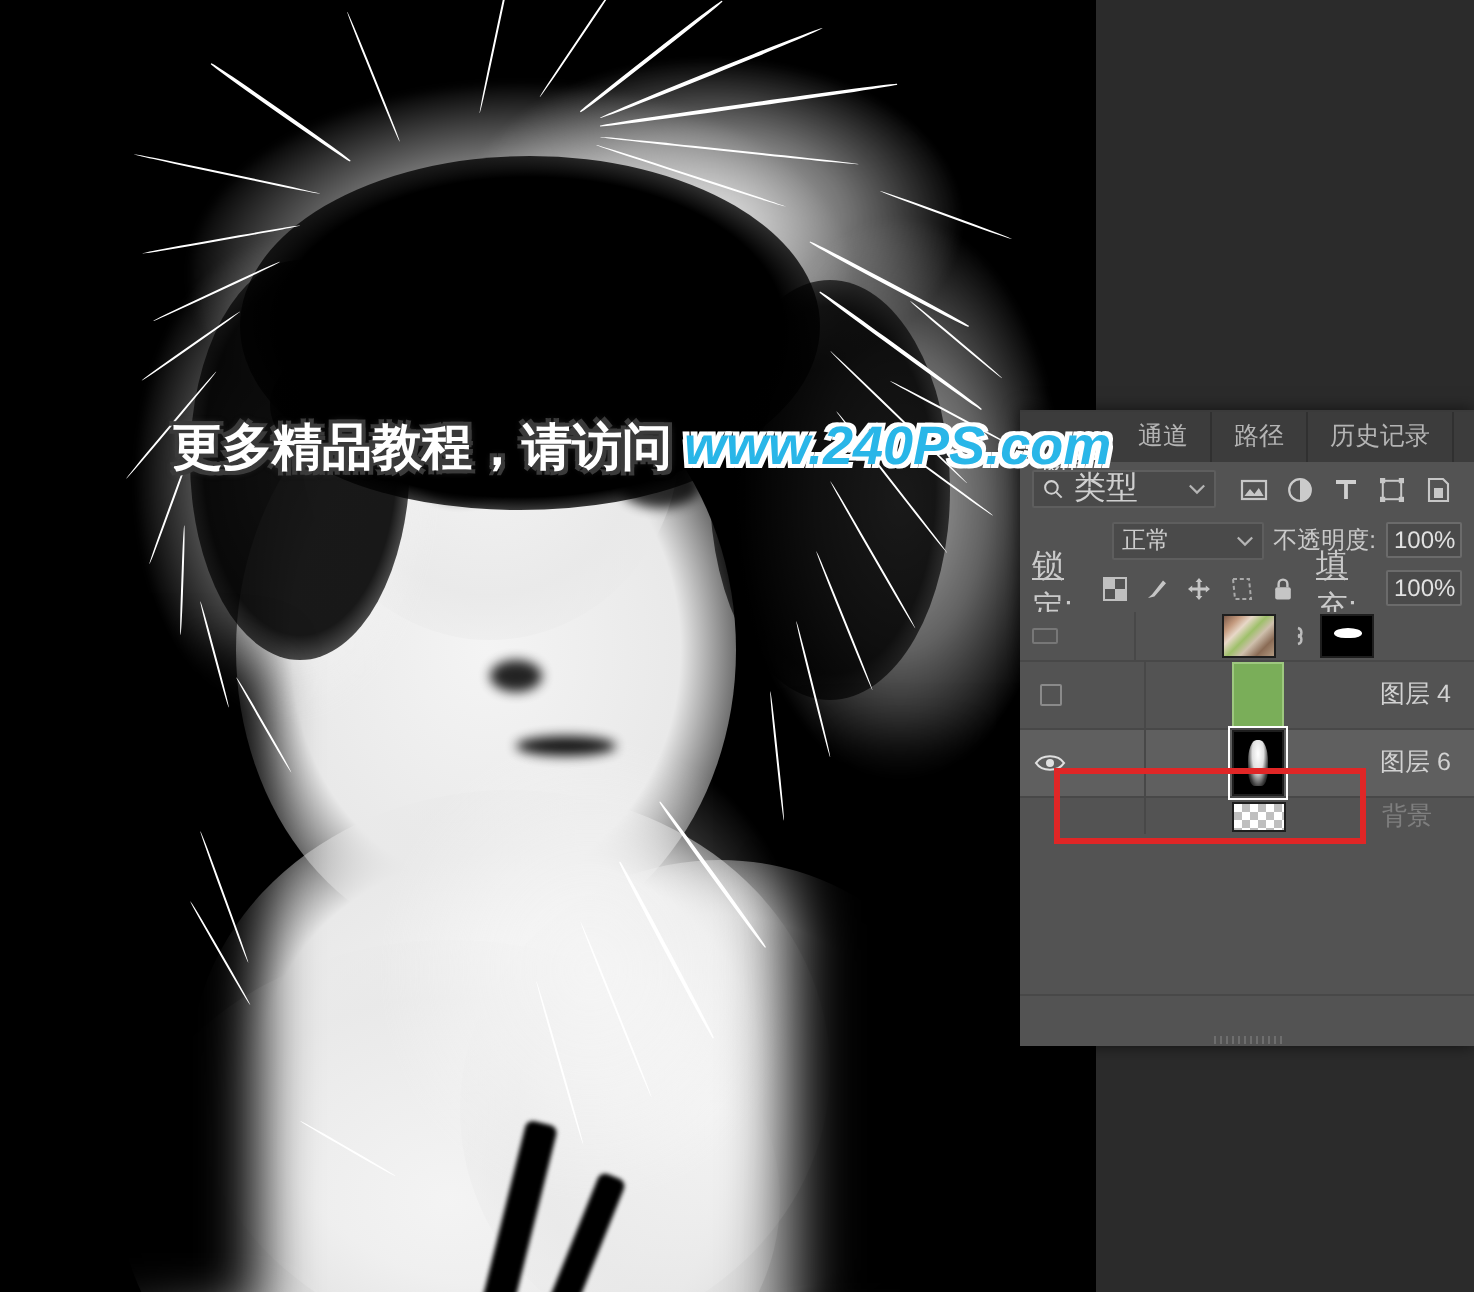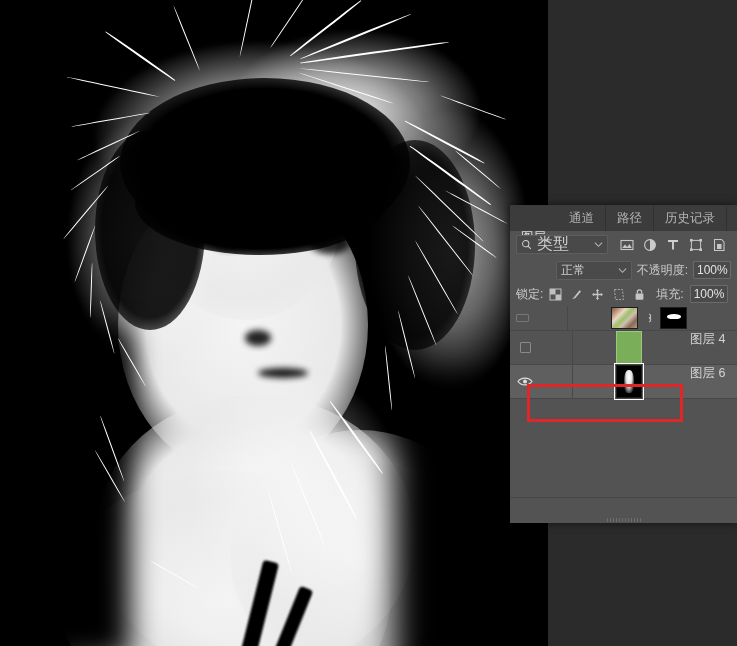--- a/index.html
+++ b/index.html
@@ -122,28 +122,28 @@
   .blend-select .lbl { flex: 1; }
   .opacity-lbl { font-size: 12px; color: #cacaca; white-space: nowrap; }
   .num-field {
     background: #4a4a4a; border: 1px solid #6b6b6b; color: #e2e2e2;
     font-size: 12px; padding: 1px 3px; width: 38px; text-align: center;
     border-radius: 1px;
   }
 
   
   .lock-row { display: flex; align-items: center; height: 24px; padding: 0 6px; gap: 6px; }
-  .lock-lbl { font-size: 12px; color: #cacaca; }
+  .lock-lbl { font-size: 16px; color: #cacaca; text-decoration: underline; }
   .lock-icons { display: flex; align-items: center; gap: 8px; }
   .lock-ic { width: 13px; height: 13px; opacity: .85; display: block; }
 
   
   .layer-list { position: relative; background: #535353; }
   .layer-row {
-    position: relative; display: flex; 
+    position: relative; display: flex; align-items: center;
     height: 34px; border-bottom: 1px solid #484848;
     padding-left: 4px;
     gap: 36px;
   }
   .layer-row.selected { background: #5f5f5f; }
   .eye-cell { width: 22px; display: flex; align-items: center; justify-content: center; }
   .eye { width: 16px; height: 11px; display: block; }
   .eye-off {
     width: 11px; height: 11px; border: 1px solid #8a8a8a; border-radius: 1px;
     background: transparent;
@@ -279,20 +279,23 @@
       <div class="strand" style="left:100px; top:415px; width:70px; height:1.4px; transform:rotate(-290deg);"></div>
       <div class="strand" style="left:95px; top:450px; width:60px; height:1.3px; transform:rotate(-300deg);"></div>
       <div class="strand" style="left:150px; top:560px; width:55px; height:1.3px; transform:rotate(30deg);"></div>
       <div class="strand" style="left:440px; top:95px; width:70px; height:1.4px; transform:rotate(20deg);"></div>
       <div class="strand" style="left:455px; top:150px; width:60px; height:1.3px; transform:rotate(40deg);"></div>
       <div class="strand" style="left:445px; top:190px; width:70px; height:1.2px; transform:rotate(28deg);"></div>
       <div class="strand" style="left:452px; top:225px; width:55px; height:1.2px; transform:rotate(36deg);"></div>
     </div>
   </div>
 
+  <div id="watermark">
+    <span class="cn">更多精品教程，请访问</span><span class="url">www.240PS.com</span>
+  </div>
 
 
   <div class="panel-shadow"></div>
   <div id="layers-panel">
 
     <div class="tabbar">
       <div class="tab active">图层</div>
       <div class="tab">通道</div>
       <div class="tab">路径</div>
       <div class="tab">历史记录</div>
@@ -409,20 +412,28 @@
           </svg>
         </div>
         <div class="divider-v"></div>
         <div class="thumbs">
           <div class="thumb thumb-figure sel-bracket"></div>
         </div>
         <span class="layer-name">图层 6</span>
       </div>
 
 
+      <div class="layer-row" style="height:18px; overflow:hidden; border-bottom:none;">
+        <div class="eye-cell"></div>
+        <div class="divider-v" style="height:18px;"></div>
+        <div class="thumbs">
+          <div class="thumb checker" style="height:15px;width:27px;"></div>
+        </div>
+        <span class="layer-name" style="opacity:.35;">背景</span>
+      </div>
 
       <div id="red-box"></div>
     </div>
 
     <div class="panel-bottom">
       <svg class="pb-ic" viewBox="0 0 18 14">
         <path d="M7 7 H11" stroke="#b7b7b7" stroke-width="1.2"></path>
         <rect x="1" y="4" width="7" height="6" rx="3" stroke="#b7b7b7" stroke-width="1.2" fill="none"></rect>
         <rect x="10" y="4" width="7" height="6" rx="3" stroke="#b7b7b7" stroke-width="1.2" fill="none"></rect>
       </svg>

